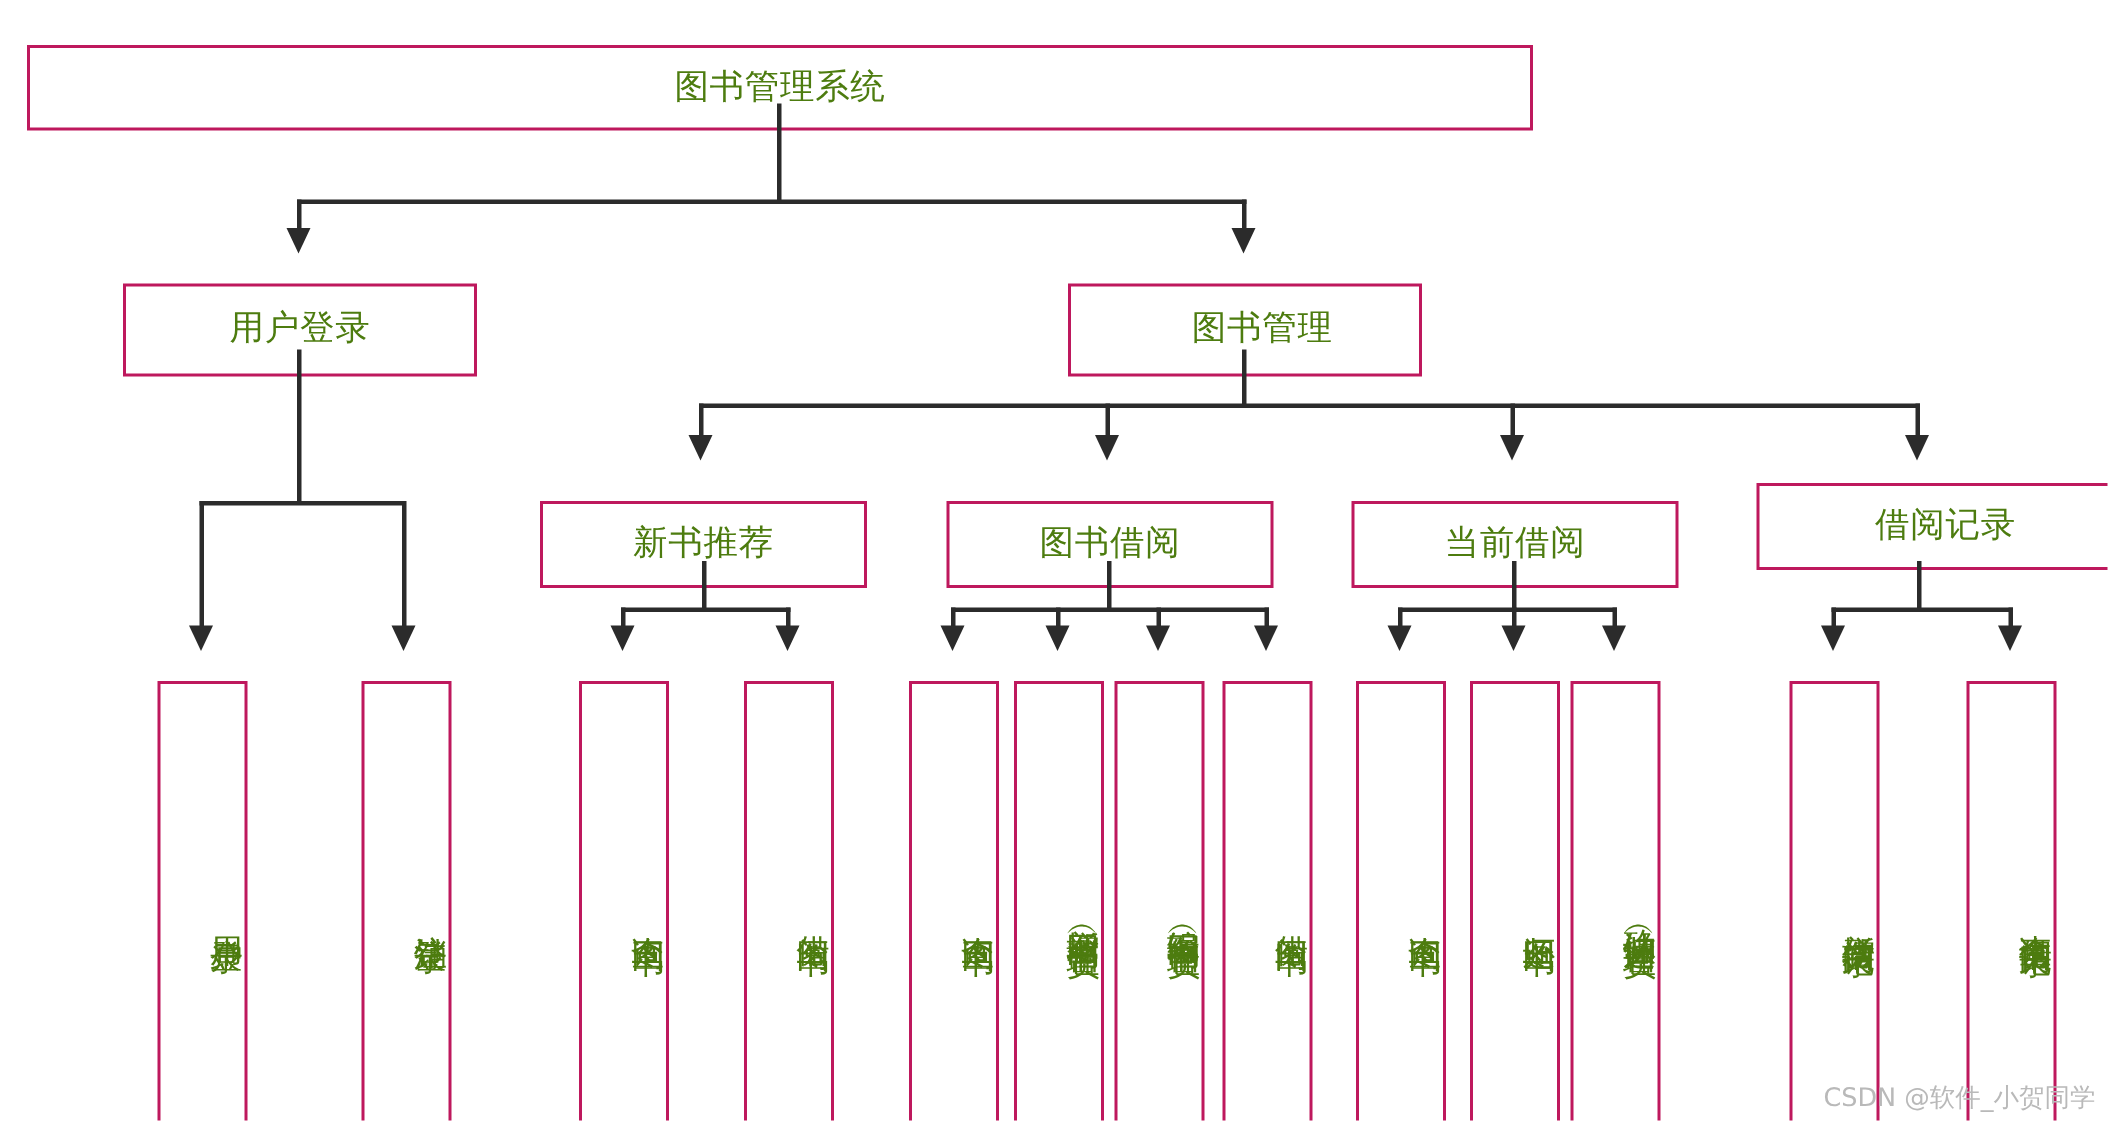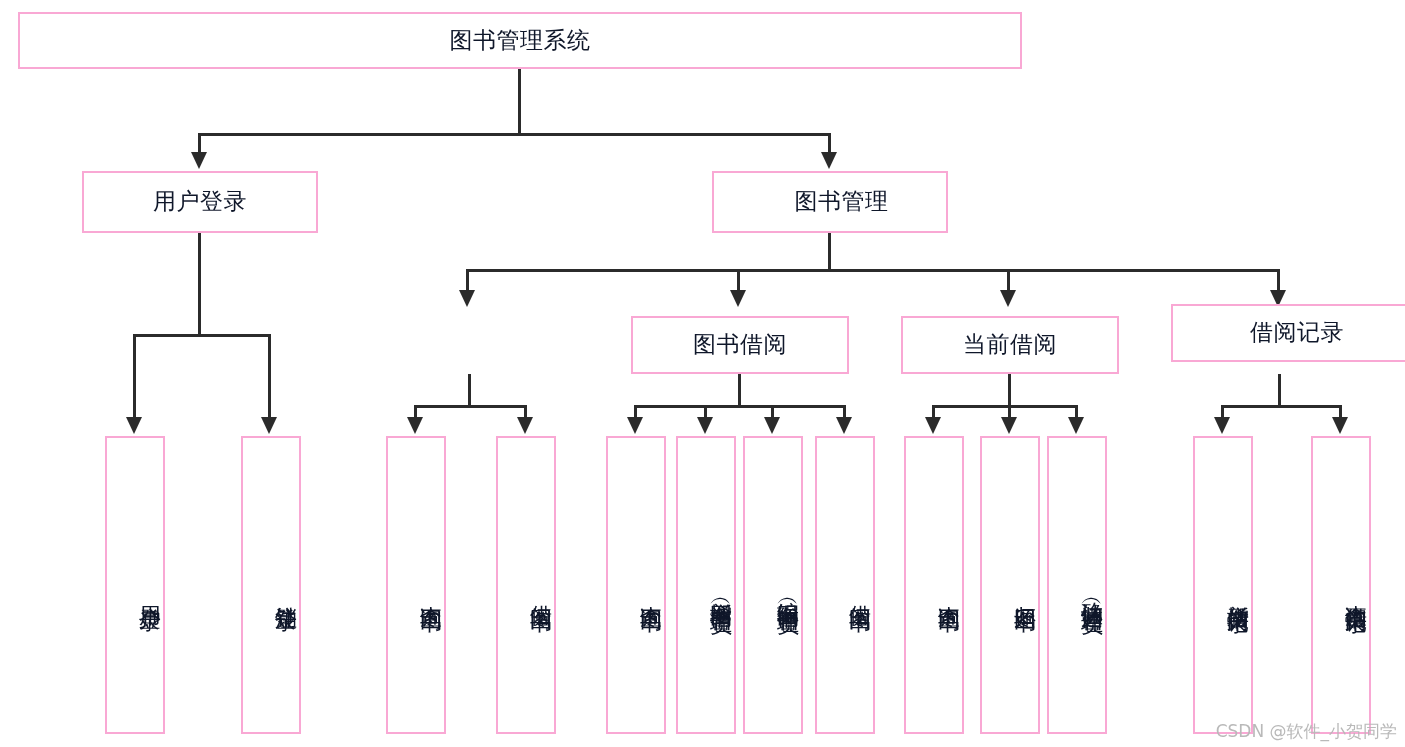--- a/index.html
+++ b/index.html
@@ -11,26 +11,27 @@
     overflow:hidden;
     position:relative;
   }
   #canvas{position:absolute;left:0;top:0;width:1405px;height:747px;}
 
   
   .node{
     position:absolute;
     box-sizing:border-box;
     background:#ffffff;
-    border:2px solid #f9a8d4;
+    border:2px solid #be185d;
     display:flex;
     align-items:center;
     justify-content:center;
-    color:#0f172a;
+    color:#4d7c0f;
     letter-spacing:0.02em;
+    margin-top:18px;
   }
   .node.h{           
     font-size:23px;
     line-height:1.1;
     white-space:nowrap;
   }
   .node.root{ font-size:23px; }
 
   .node.v{           
     font-size:22px;
@@ -113,20 +114,23 @@
 
   <div class="ln vline" style="left:737px;top:269px;width:3px;height:23px;"></div>
   <div class="arrow" style="left:730px;top:290px;"></div>
 
   <div class="ln vline" style="left:1007px;top:269px;width:3px;height:23px;"></div>
   <div class="arrow" style="left:1000px;top:290px;"></div>
 
   <div class="ln vline" style="left:1277px;top:269px;width:3px;height:23px;"></div>
   <div class="arrow" style="left:1270px;top:290px;"></div>
 
+  <div class="node h" style="left:360px;top:316px;width:218px;height:58px;">
+    <span>新书推荐</span>
+  </div>
   <div class="node h" style="left:631px;top:316px;width:218px;height:58px;">
     <span>图书借阅</span>
   </div>
   <div class="node h" style="left:901px;top:316px;width:218px;height:58px;">
     <span>当前借阅</span>
   </div>
   <div class="node h" style="left:1171px;top:304px;width:252px;height:58px;">
     <span>借阅记录</span>
   </div>
 

